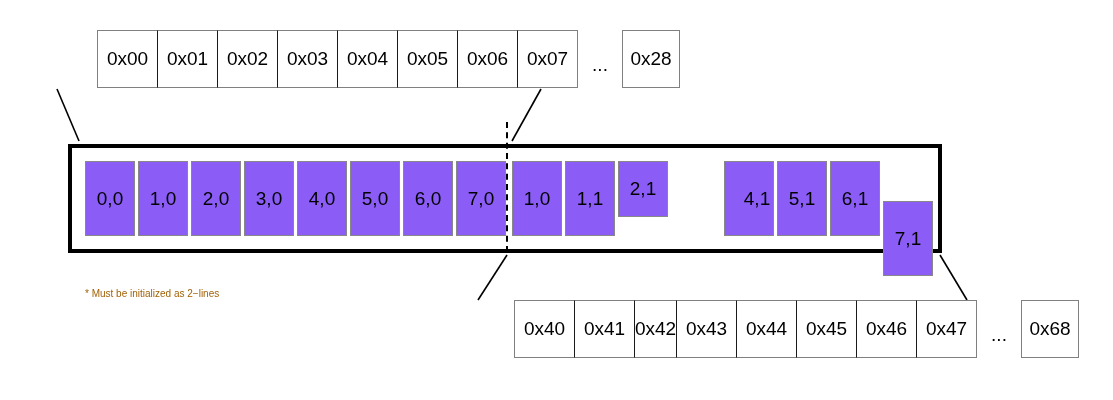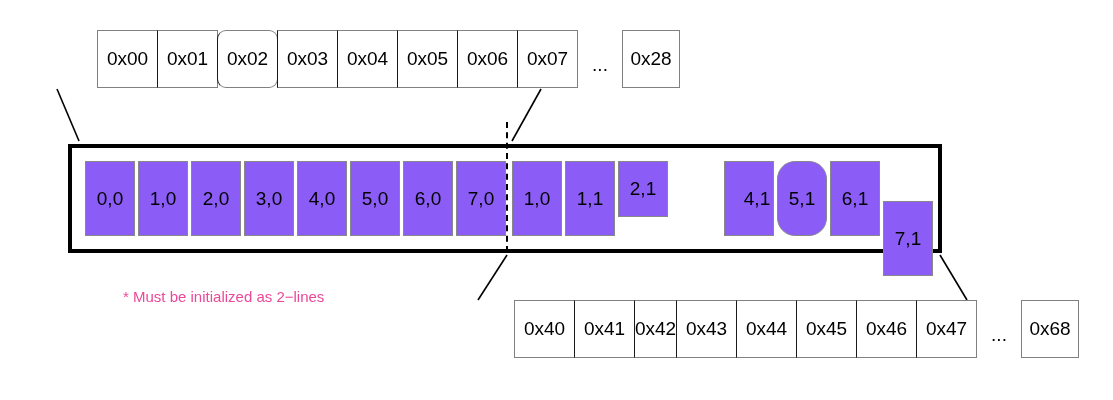--- a/index.html
+++ b/index.html
@@ -87,42 +87,41 @@
     left: 0;
     top: 0;
     width: 1113px;
     height: 400px;
     pointer-events: none;
   }
 
   
   #footnote {
     position: absolute;
-    font-size: 15px;
-    color: #ec4899;
+    font-size: 10px;
+    color: #a16207;
     white-space: nowrap;
-    margin-left: 38px;
   }
 </style>
 </head>
 <body>
 
 <div id="diagram">
 
   <svg id="leaders" viewBox="0 0 1113 400" xmlns="http://www.w3.org/2000/svg">
     <line x1="57" y1="89" x2="79" y2="141" stroke="#000000" stroke-width="1.6"></line>
     <line x1="541" y1="89" x2="512" y2="141" stroke="#000000" stroke-width="1.6"></line>
     <line x1="507" y1="255" x2="478" y2="300" stroke="#000000" stroke-width="1.6"></line>
     <line x1="940" y1="255" x2="967" y2="300" stroke="#000000" stroke-width="1.6"></line>
   </svg>
 
   <div class="addr-row" id="top-row" style="left:57px; top:30px; height:58px;">
     <div class="addr-box" style="width:61px;">0x00</div>
     <div class="addr-box" style="width:61px;">0x01</div>
-    <div class="addr-box" style="width:61px;border-radius:9px;">0x02</div>
+    <div class="addr-box" style="width:61px;">0x02</div>
     <div class="addr-box" style="width:61px;">0x03</div>
     <div class="addr-box" style="width:61px;">0x04</div>
     <div class="addr-box" style="width:61px;">0x05</div>
     <div class="addr-box" style="width:61px;">0x06</div>
     <div class="addr-box" style="width:61px;">0x07</div>
     <div class="addr-ellipsis" style="width:44px;">...</div>
     <div class="addr-box standalone" style="width:58px;">0x28</div>
   </div>
 
   <div id="buffer-rect" style="left:68px; top:144px; width:874px; height:109px;"></div>
@@ -132,21 +131,21 @@
   <div class="cell" style="left:191px; top:161px; width:50px; height:75px;">2,0</div>
   <div class="cell" style="left:244px; top:161px; width:50px; height:75px;">3,0</div>
   <div class="cell" style="left:297px; top:161px; width:50px; height:75px;">4,0</div>
   <div class="cell" style="left:350px; top:161px; width:50px; height:75px;">5,0</div>
   <div class="cell" style="left:403px; top:161px; width:50px; height:75px;">6,0</div>
   <div class="cell" style="left:456px; top:161px; width:50px; height:75px;">7,0</div>
   <div class="cell" style="left:512px; top:161px; width:50px; height:75px;">1,0</div>
   <div class="cell" style="left:565px; top:161px; width:50px; height:75px;">1,1</div>
   <div class="cell" style="left:618px; top:161px; width:50px; height:56px;">2,1</div>
   <div class="cell" style="left:724px; top:161px; width:50px; height:75px;padding-left:16px;">4,1</div>
-  <div class="cell" style="left:777px; top:161px; width:50px; height:75px;border-radius:18px;">5,1</div>
+  <div class="cell" style="left:777px; top:161px; width:50px; height:75px;">5,1</div>
   <div class="cell" style="left:830px; top:161px; width:50px; height:75px;">6,1</div>
   <div class="cell" style="left:883px; top:161px; width:50px; height:75px;margin-top:40px;">7,1</div>
 
   <div id="split-line" style="left:506px; top:122px; height:130px;"></div>
 
   <div id="footnote" style="left:85px; top:288px;">* Must be initialized as 2−lines</div>
 
   <div class="addr-row" id="bottom-row" style="left:474px; top:300px; height:58px;">
     <div class="addr-box" style="width:61px;">0x40</div>
     <div class="addr-box" style="width:61px;">0x41</div>

